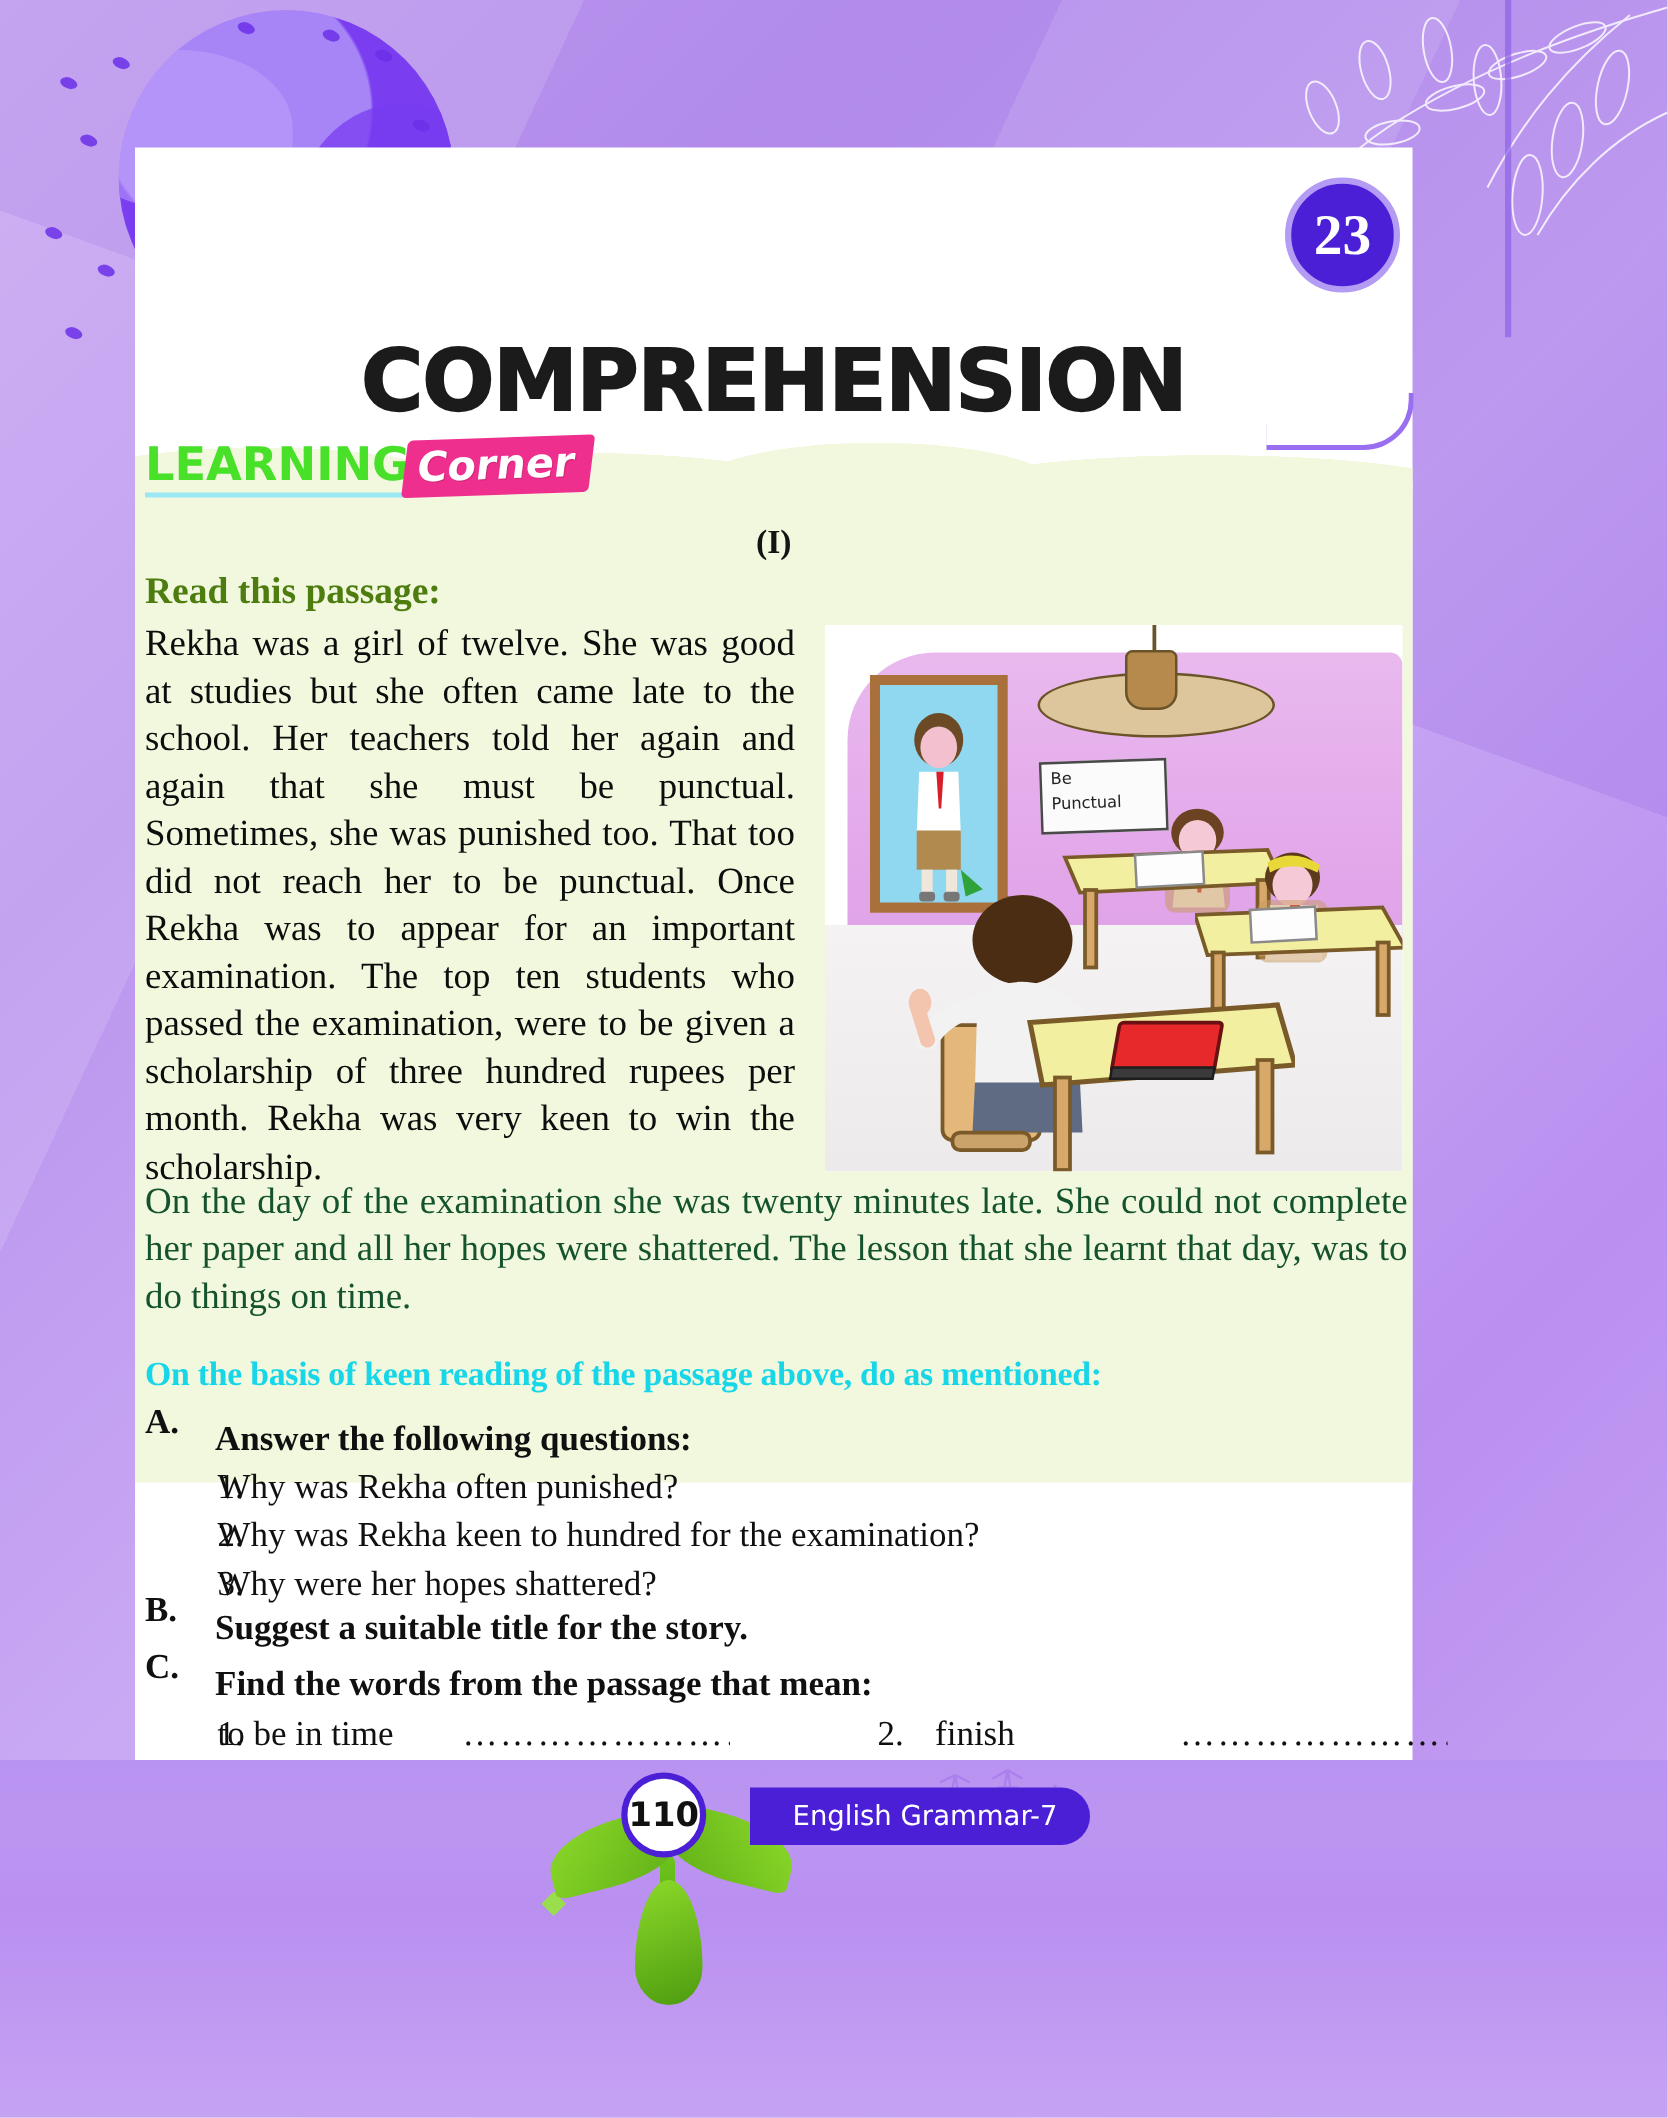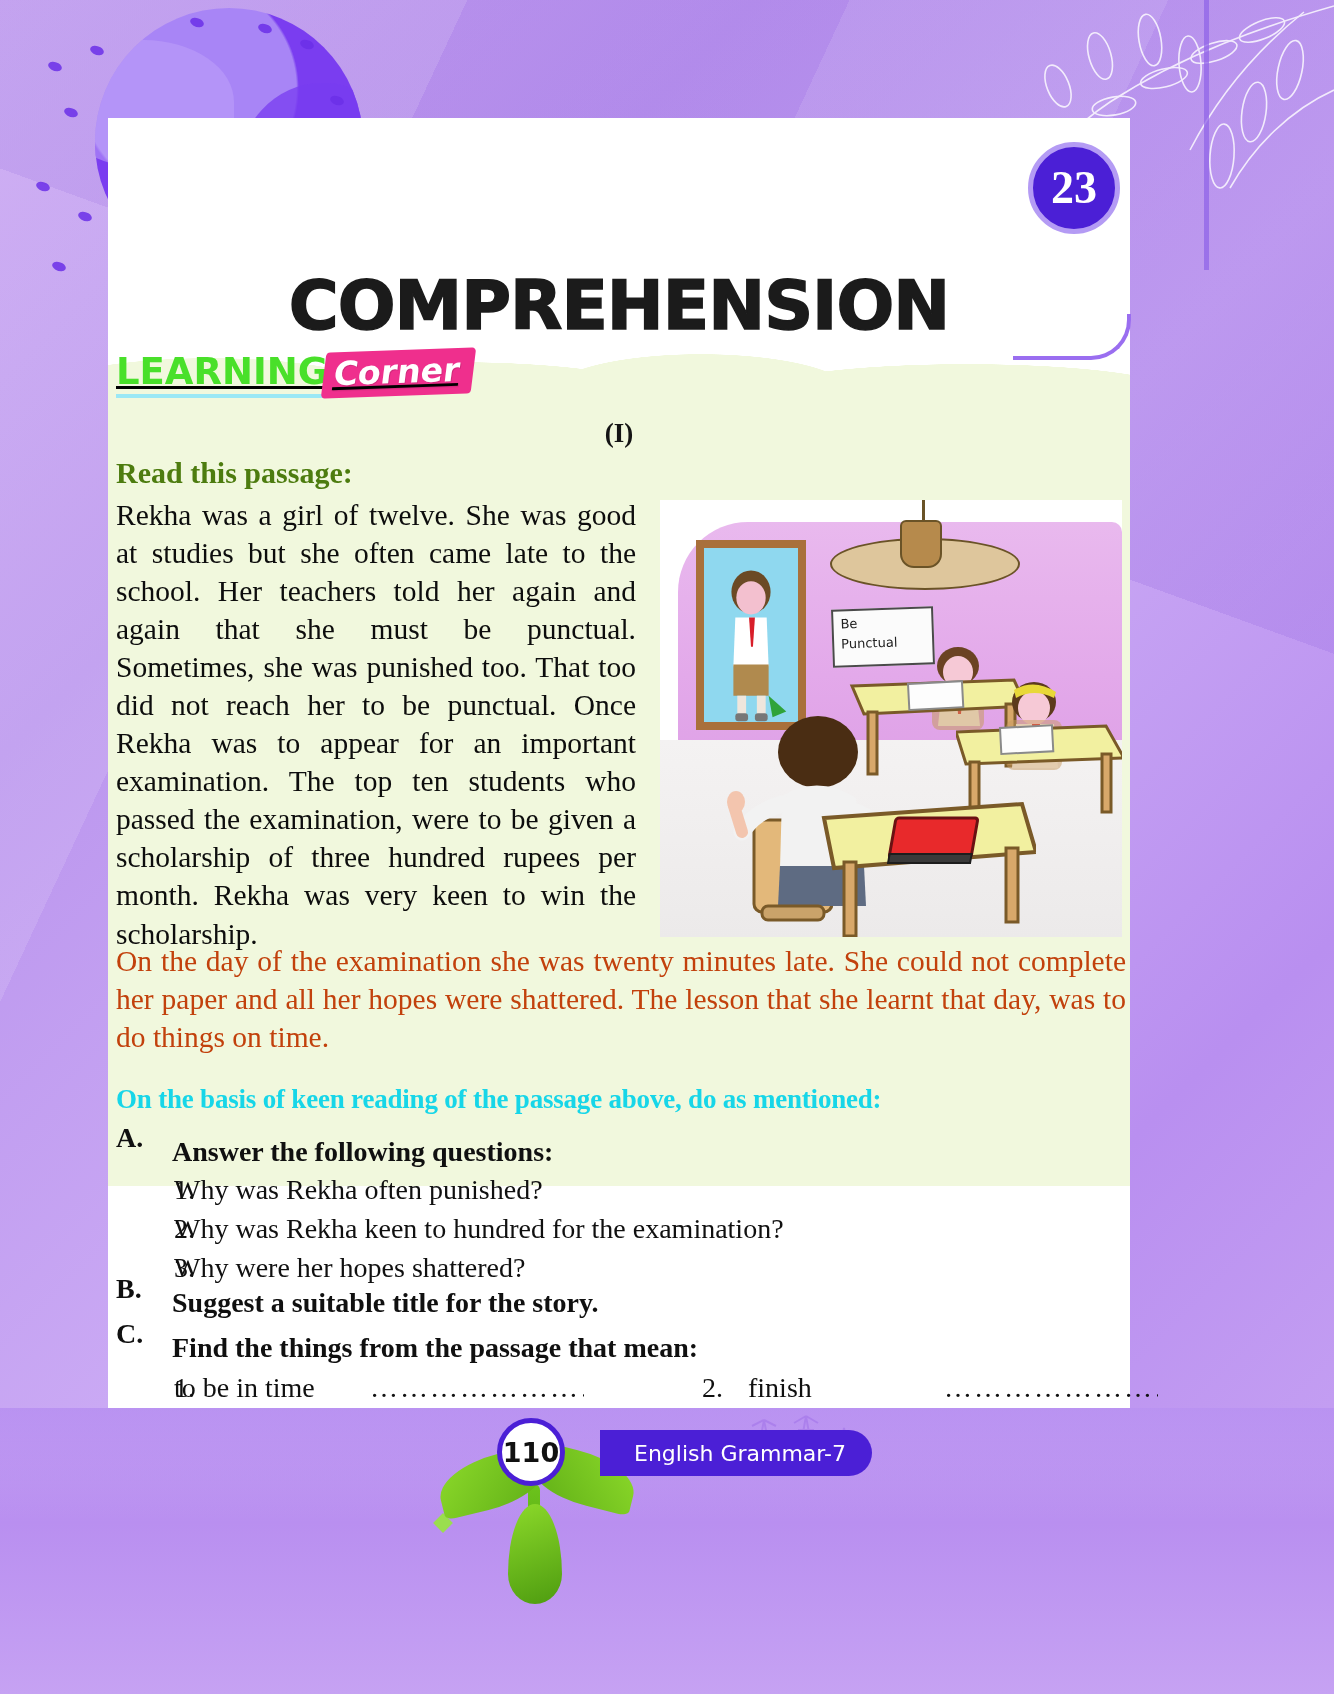--- a/index.html
+++ b/index.html
@@ -82,21 +82,21 @@
   .chapter-badge {
     position:absolute; left:920px; top:24px; width:92px; height:92px;
     border-radius:50%; background:#4b1fd6;
     border:5px solid #b49bf4;
     display:flex; align-items:center; justify-content:center;
     color:#fff; font-family:"Liberation Serif", serif;
     font-weight:bold; font-size:46px; line-height:1;
   }
 
   
-  .lc { position:absolute; left:8px; top:232px; display:flex; align-items:flex-start;text-decoration:underline; }
+  .lc { position:absolute; left:8px; top:232px; display:flex; align-items:flex-start; }
   .lc-learning {
     font-family:"DejaVu Sans", sans-serif; font-weight:bold; font-size:37px;
     color:#49e02a; letter-spacing:0px;
     border-bottom:4px solid #9be8f5; padding-bottom:1px;
   }
   .lc-corner {
     margin-left:-4px; margin-bottom:2px;
     background:#ef2f8d; color:#ffffff;
     font-family:"DejaVu Sans", sans-serif; font-weight:bold; font-size:33px;
     padding:2px 14px 5px 10px;
@@ -115,21 +115,21 @@
     position:absolute; left:8px; top:338px;
     color:#4d7c0f; font-weight:bold; font-size:30px;
   }
   .passage-col {
     position:absolute; left:8px; top:378px; width:520px;
     font-size:29.5px; line-height:1.29; text-align:justify;
     color:#0d0d0d; hyphens:none;
   }
   .passage-full {
     position:absolute; left:8px; top:825px; width:1010px;
-    font-size:29.5px; line-height:1.28; text-align:justify; color:#c2410c;
+    font-size:29.5px; line-height:1.28; text-align:justify; color:#14532d;
   }
 
   
   .illus {
     position:absolute; left:552px; top:382px; width:462px; height:437px;
     overflow:hidden; background:#ffffff;
   }
   .il-wall { position:absolute; left:18px; top:22px; right:0; height:236px;
     background:linear-gradient(180deg,#e9b9ee 0%, #e3a9ea 65%, #dfa2e7 100%);
     border-radius:70px 10px 0 0;}
@@ -402,21 +402,21 @@
   <div class="qsec" style="top:1155px">
     <div class="row">
       <span class="lbl">B.</span>
       <span class="qsec-head">Suggest a suitable title for the story.</span>
     </div>
   </div>
 
   <div class="qsec" style="top:1200px">
     <div class="row">
       <span class="lbl">C.</span>
-      <span class="qsec-head">Find the things from the passage that mean:</span>
+      <span class="qsec-head">Find the words from the passage that mean:</span>
     </div>
     <div class="wordrow" style="margin-top:8px">
       <span class="n">1.</span>
       <span class="w">to be in time</span>
       <span class="dots">…………………………….</span>
       <span class="gap"></span>
       <span class="n" style="padding-left:0">2.</span>
       <span class="w">finish</span>
       <span class="dots">…………………………….</span>
     </div>

